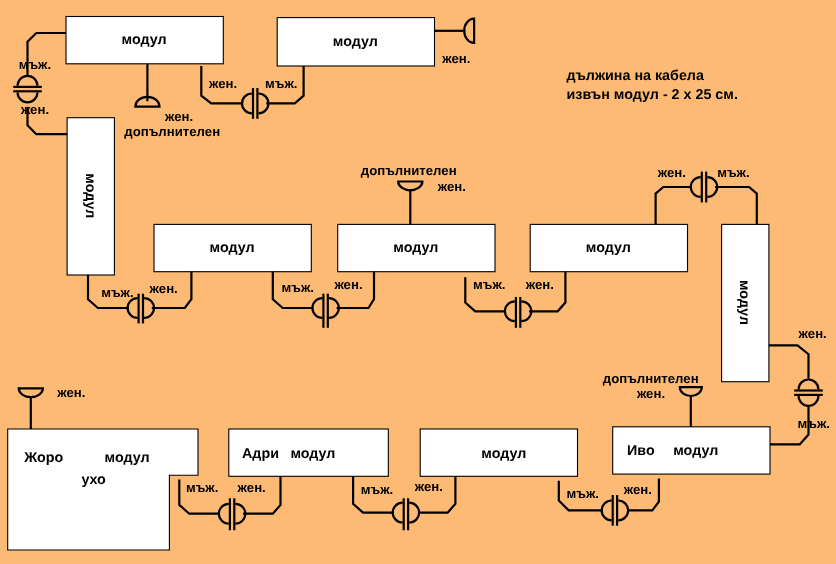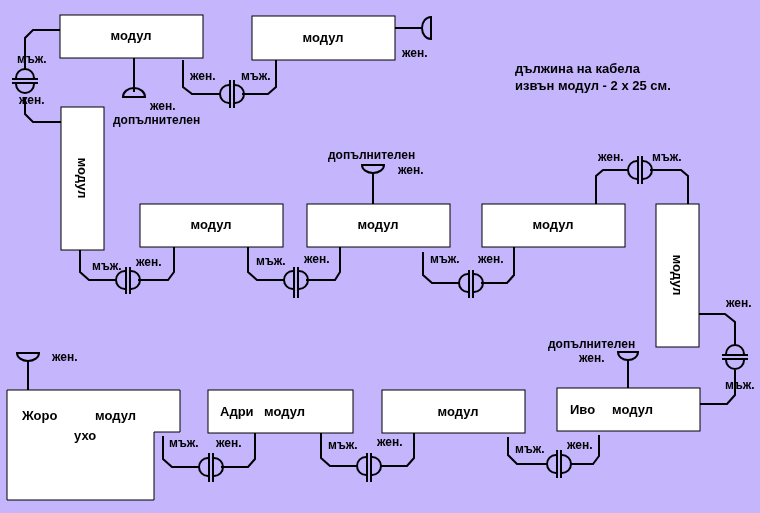--- a/index.html
+++ b/index.html
@@ -1,16 +1,16 @@
 <!DOCTYPE html>
 <html><head>
 <meta charset="utf-8">
 <style>
   html,body{margin:0;padding:0;background:#fff;}
-  #stage{position:relative;width:760px;height:513px;overflow:hidden;background:#c4b5fd;}
+  #stage{position:relative;width:760px;height:513px;overflow:hidden;background:#fdba74;}
   svg{position:absolute;left:0;top:0;}
   .box{fill:#fff;stroke:#000;stroke-width:1;}
   .wire{fill:none;stroke:#000;stroke-width:2;}
   .conn{fill:none;stroke:#000;stroke-width:2;}
   .lbl{font-family:"Liberation Sans",sans-serif;font-weight:bold;font-size:12px;fill:#000;}
   .mlbl{font-family:"Liberation Sans",sans-serif;font-weight:bold;font-size:13px;fill:#000;}
   .note{font-family:"Liberation Sans",sans-serif;font-weight:bold;font-size:13px;fill:#000;}
 </style>
 </head>
 <body>

